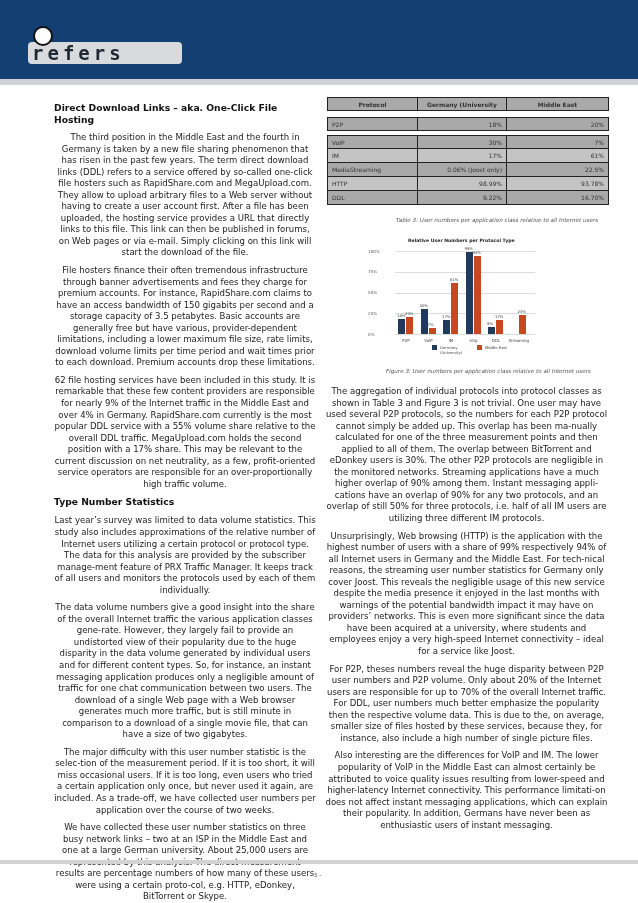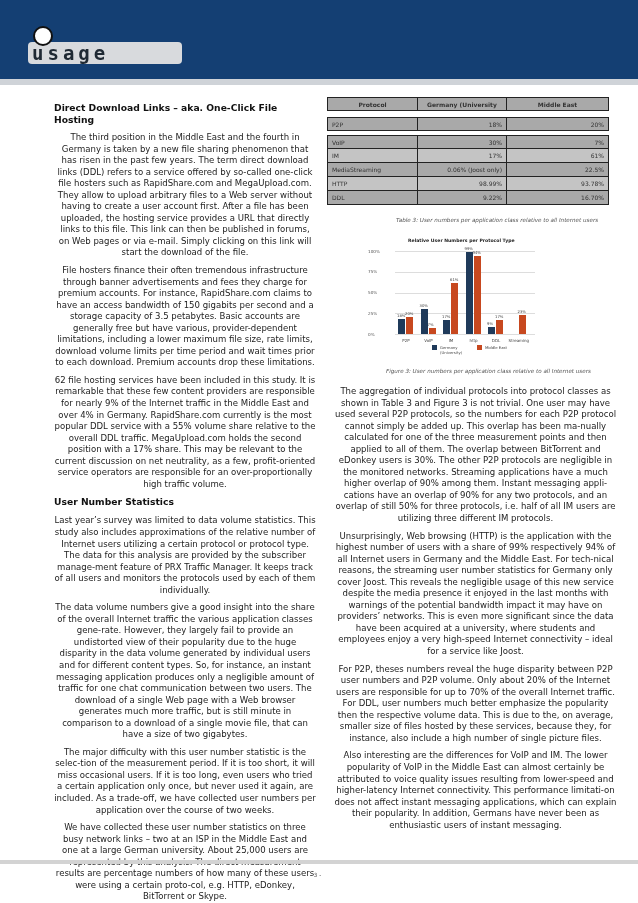--- a/index.html
+++ b/index.html
@@ -7,21 +7,21 @@
   body { font-family: "DejaVu Sans", sans-serif; color: #1e1e1e; position: relative; }
 
   .header-band { position: absolute; left: 0; top: 0; width: 638px; height: 79px; background: #143f73; }
   .header-strip { position: absolute; left: 0; top: 79px; width: 638px; height: 6px; background: #cfd3d8; }
   .logo-box { position: absolute; left: 28px; top: 42px; width: 154px; height: 22px; background: #d8dadd; border-radius: 4px; }
   .logo-text { position: absolute; left: 4px; top: 0px; font-family: "DejaVu Sans Mono", monospace; font-size: 19px; letter-spacing: 4px; color: #1f2933; line-height: 22px; font-weight: bold; }
   .logo-circle { position: absolute; left: 33px; top: 26px; width: 20px; height: 20px; border-radius: 50%; background: #ffffff; border: 2px solid #111; }
 
   .col { position: absolute; font-size: 8.55px; line-height: 11.55px; color: #222; }
   .col-left { left: 54px; top: 102px; width: 262px; }
-  .col-right { left: 333px; top: 386px; width: 285px; }
+  .col-right { left: 324px; top: 386px; width: 285px; }
   .col h3 { font-size: 9.2px; font-weight: bold; line-height: 12px; margin-bottom: 6px; color: #111; }
   .col p { margin-bottom: 6px; text-align: center; }
   .col h3.spaced { margin-top: 4px; margin-bottom: 7px; }
 
   .table-wrap { position: absolute; left: 327px; top: 97px; width: 282px; }
   .tbl-row { display: flex; height: 14px; border: 1px solid #222; border-top: none; font-size: 6px; color: #333; }
   .tbl-row.first { border-top: 1px solid #222; }
   .tbl-row .c { border-right: 1px solid #222; padding: 0 4px; display: flex; align-items: center; }
   .tbl-row .c:last-child { border-right: none; }
   .c1 { width: 90px; }
@@ -48,30 +48,30 @@
 
   .footer-strip { position: absolute; left: 0; top: 860px; width: 638px; height: 4px; background: #d3d3d3; }
   .page-number { position: absolute; left: 310px; top: 872px; font-size: 5.6px; color: #555; }
 </style>
 </head>
 <body>
 
 <div class="header-band"></div>
 <div class="header-strip"></div>
 <div class="logo-box">
-  <span class="logo-text">usage</span>
+  <span class="logo-text">refers</span>
 </div>
 <div class="logo-circle"></div>
 
 <div class="col col-left">
   <h3>Direct Download Links – aka. One-Click File Hosting</h3>
   <p>The third position in the Middle East and the fourth in Germany is taken by a new file sharing phenomenon that has risen in the past few years. The term direct download links (DDL) refers to a service offered by so-called one-click file hosters such as RapidShare.com and MegaUpload.com. They allow to upload arbitrary files to a Web server without having to create a user account first. After a file has been uploaded, the hosting service provides a URL that directly links to this file. This link can then be published in forums, on Web pages or via e-mail. Simply clicking on this link will start the download of the file.</p>
   <p>File hosters finance their often tremendous infrastructure through banner advertisements and fees they charge for premium accounts. For instance, RapidShare.com claims to have an access bandwidth of 150 gigabits per second and a storage capacity of 3.5 petabytes. Basic accounts are generally free but have various, provider-dependent limitations, including a lower maximum file size, rate limits, download volume limits per time period and wait times prior to each download. Premium accounts drop these limitations.</p>
   <p>62 file hosting services have been included in this study. It is remarkable that these few content providers are responsible for nearly 9% of the Internet traffic in the Middle East and over 4% in Germany. RapidShare.com currently is the most popular DDL service with a 55% volume share relative to the overall DDL traffic. MegaUpload.com holds the second position with a 17% share. This may be relevant to the current discussion on net neutrality, as a few, profit-oriented service operators are responsible for an over-proportionally high traffic volume.</p>
-  <h3 class="spaced">User Number Statistics</h3>
+  <h3 class="spaced">Type Number Statistics</h3>
   <p>Last year’s survey was limited to data volume statistics. This study also includes approximations of the relative number of Internet users utilizing a certain protocol or protocol type. The data for this analysis are provided by the subscriber manage-ment feature of PRX Traffic Manager. It keeps track of all users and monitors the protocols used by each of them individually.</p>
   <p>The data volume numbers give a good insight into the share of the overall Internet traffic the various application classes gene-rate. However, they largely fail to provide an undistorted view of their popularity due to the huge disparity in the data volume generated by individual users and for different content types. So, for instance, an instant messaging application produces only a negligible amount of traffic for one chat communication between two users. The download of a single Web page with a Web browser generates much more traffic, but is still minute in comparison to a download of a single movie file, that can have a size of two gigabytes.</p>
   <p>The major difficulty with this user number statistic is the selec-tion of the measurement period. If it is too short, it will miss occasional users. If it is too long, even users who tried a certain application only once, but never used it again, are included. As a trade-off, we have collected user numbers per application over the course of two weeks.</p>
   <p>We have collected these user number statistics on three busy network links – two at an ISP in the Middle East and one at a large German university. About 25,000 users are represented by this analysis. The direct measurement results are percentage numbers of how many of these users were using a certain proto-col, e.g. HTTP, eDonkey, BitTorrent or Skype.</p>
 </div>
 
 <div class="table-wrap">
   <div class="tbl-head">
     <div class="c c1">Protocol</div>
     <div class="c c2" style="justify-content:center">Germany (University</div>

